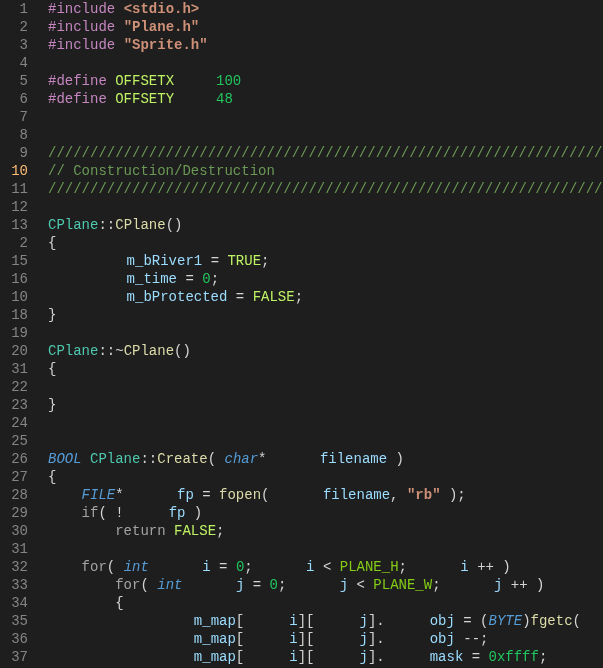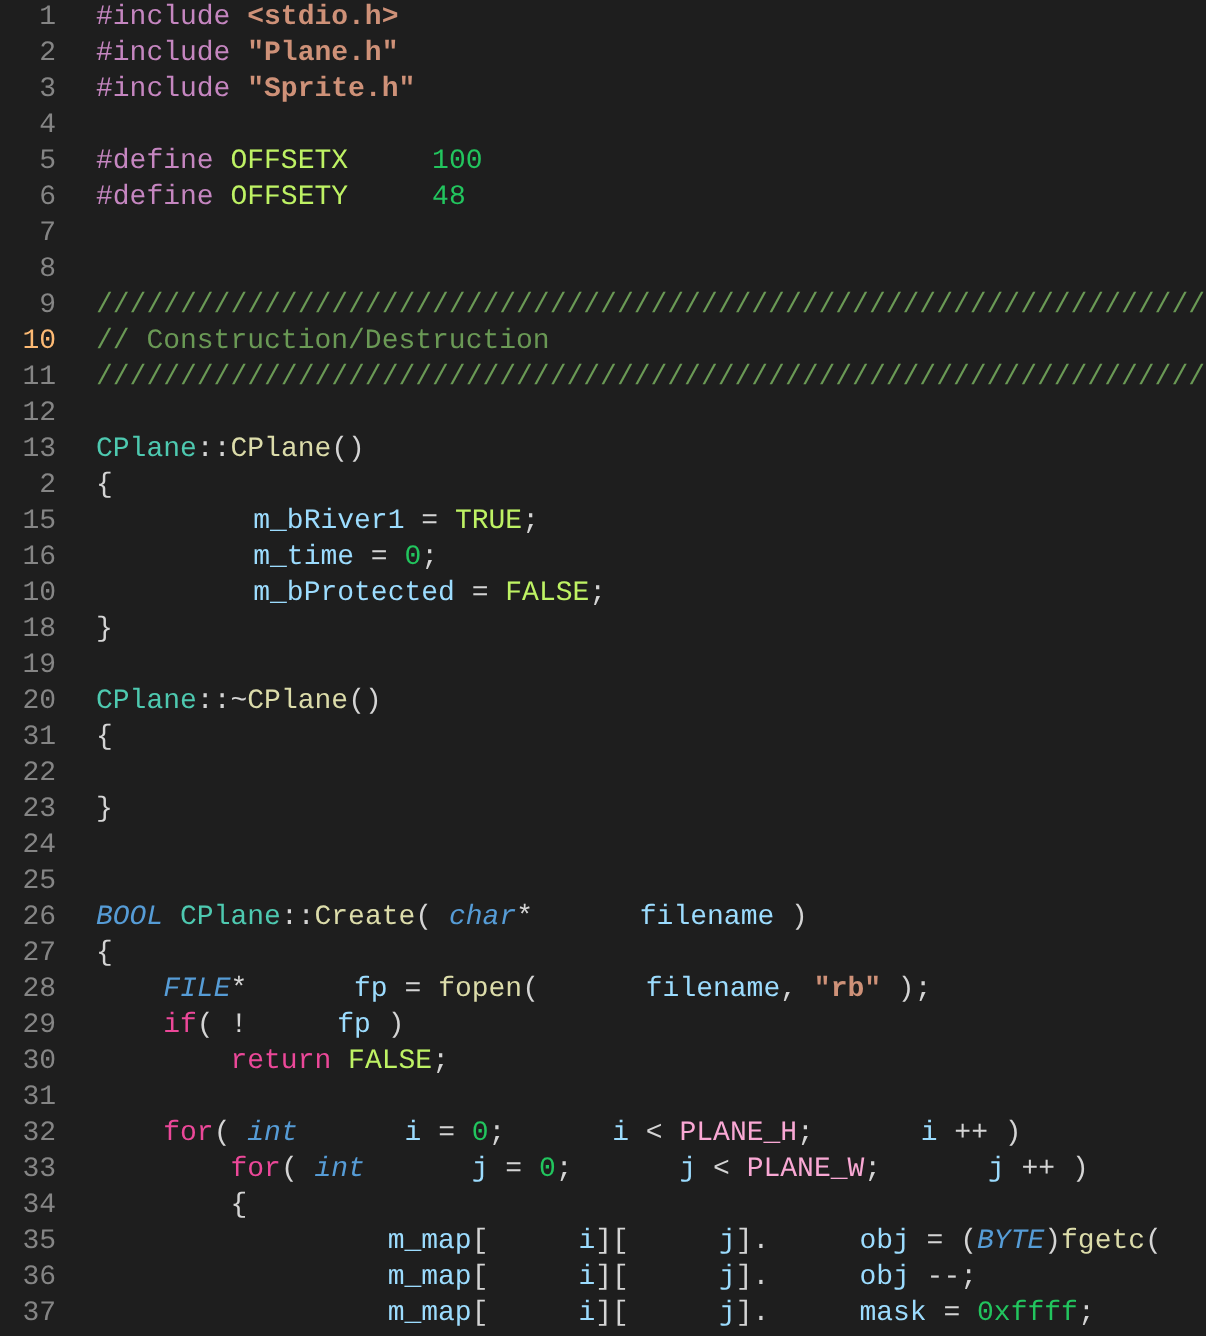--- a/index.html
+++ b/index.html
@@ -36,30 +36,30 @@
   .code {
     flex: 1;
     white-space: pre;
     padding-left: 8px;
   }
   .code .line {
     height: 18px;
   }
   .tok-pp      { color: #c586c0; }   
   .tok-str     { color: #ce9178; font-weight: bold; }   
-  .tok-kw      { color: #ec4899; }   
+  .tok-kw      { color: #a3a3a3; }   
   .tok-type    { color: #569cd6; font-style: italic; }   
   .tok-define  { color: #bef264; }   
   .tok-num     { color: #22c55e; }   
   .tok-func    { color: #dcdcaa; }   
   .tok-class   { color: #4ec9b0; }   
   .tok-comment { color: #6a9955; }   
   .tok-var     { color: #9cdcfe; margin-left: 45px; }   
   .tok-op      { color: #d4d4d4; }   
-  .tok-macroN  { color: #f9a8d4; }   
+  .tok-macroN  { color: #84cc16; }   
 </style>
 </head>
 <body>
 
 <div class="editor">
   <div class="gutter" id="gutter">
       <div class="ln">1</div>
       <div class="ln">2</div>
       <div class="ln">3</div>
       <div class="ln">4</div>

